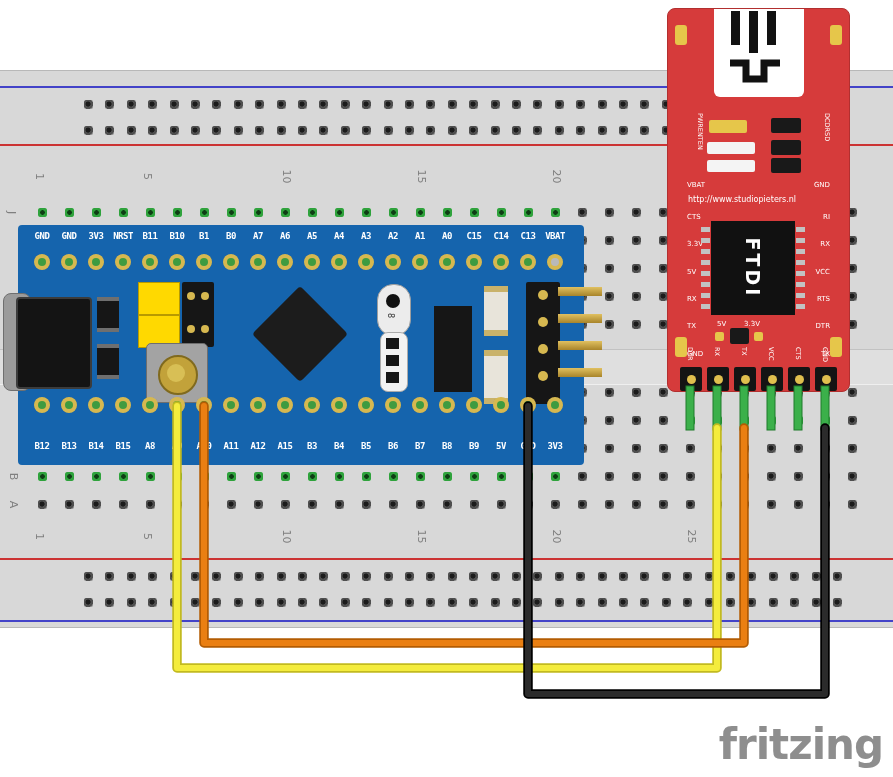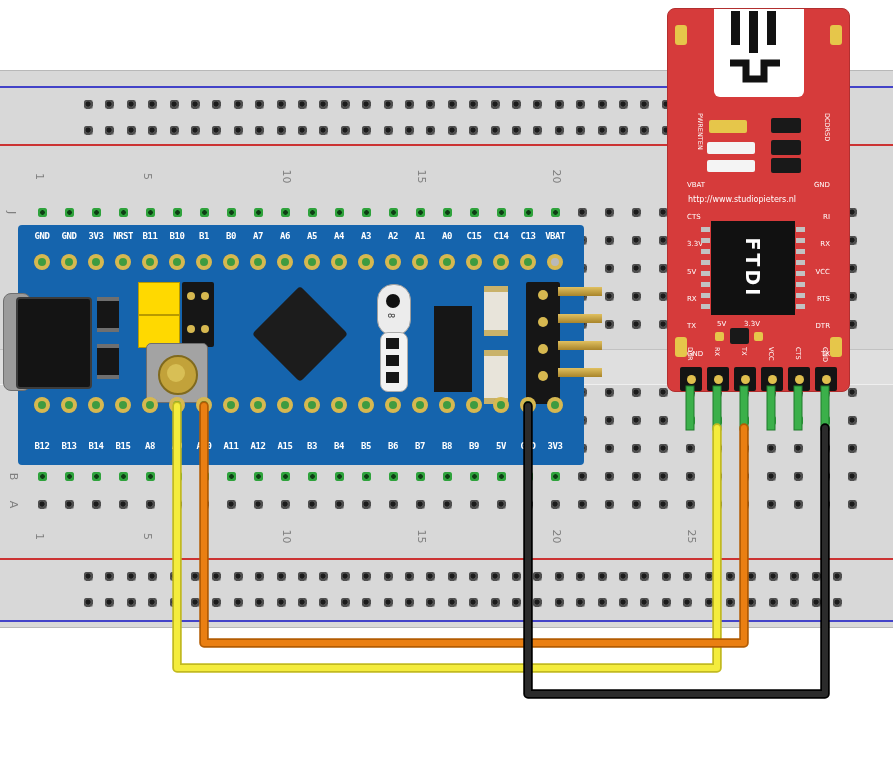--- a/index.html
+++ b/index.html
@@ -827,13 +827,14 @@
       <rect x="794" y="386" width="8" height="44" fill="#3bb04a" stroke="#1f7a2b"></rect>
       <rect x="821" y="386" width="8" height="44" fill="#3bb04a" stroke="#1f7a2b"></rect>
       <polyline points="177,406 177,668 717,668 717,428" fill="none" stroke="#c2ba20" stroke-width="9.5" stroke-linecap="round" stroke-linejoin="round"></polyline>
       <polyline points="177,406 177,668 717,668 717,428" fill="none" stroke="#f4ec3d" stroke-width="6" stroke-linecap="round" stroke-linejoin="round"></polyline>
       <polyline points="204,406 204,643 744,643 744,428" fill="none" stroke="#b35c03" stroke-width="9.5" stroke-linecap="round" stroke-linejoin="round"></polyline>
       <polyline points="204,406 204,643 744,643 744,428" fill="none" stroke="#ea7f12" stroke-width="6" stroke-linecap="round" stroke-linejoin="round"></polyline>
       <polyline points="528,406 528,694 825,694 825,428" fill="none" stroke="#000000" stroke-width="9.5" stroke-linecap="round" stroke-linejoin="round"></polyline>
       <polyline points="528,406 528,694 825,694 825,428" fill="none" stroke="#2b2b2b" stroke-width="6" stroke-linecap="round" stroke-linejoin="round"></polyline>
     </svg>
 
+  <div class="logo">fritzing</div>
 </div>
 
 </body></html>

